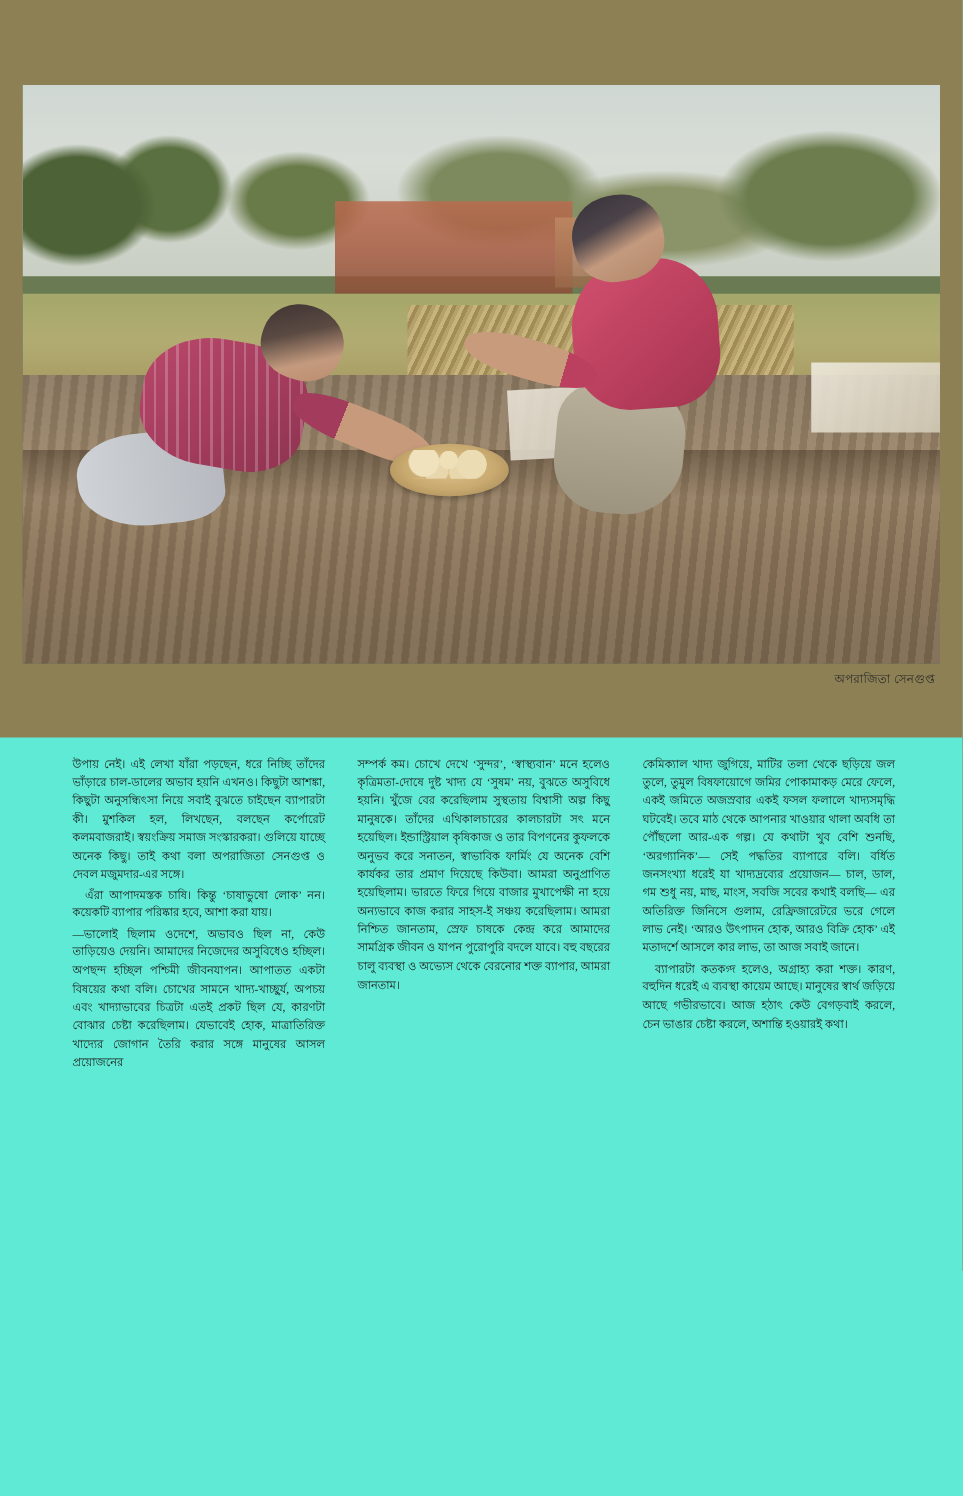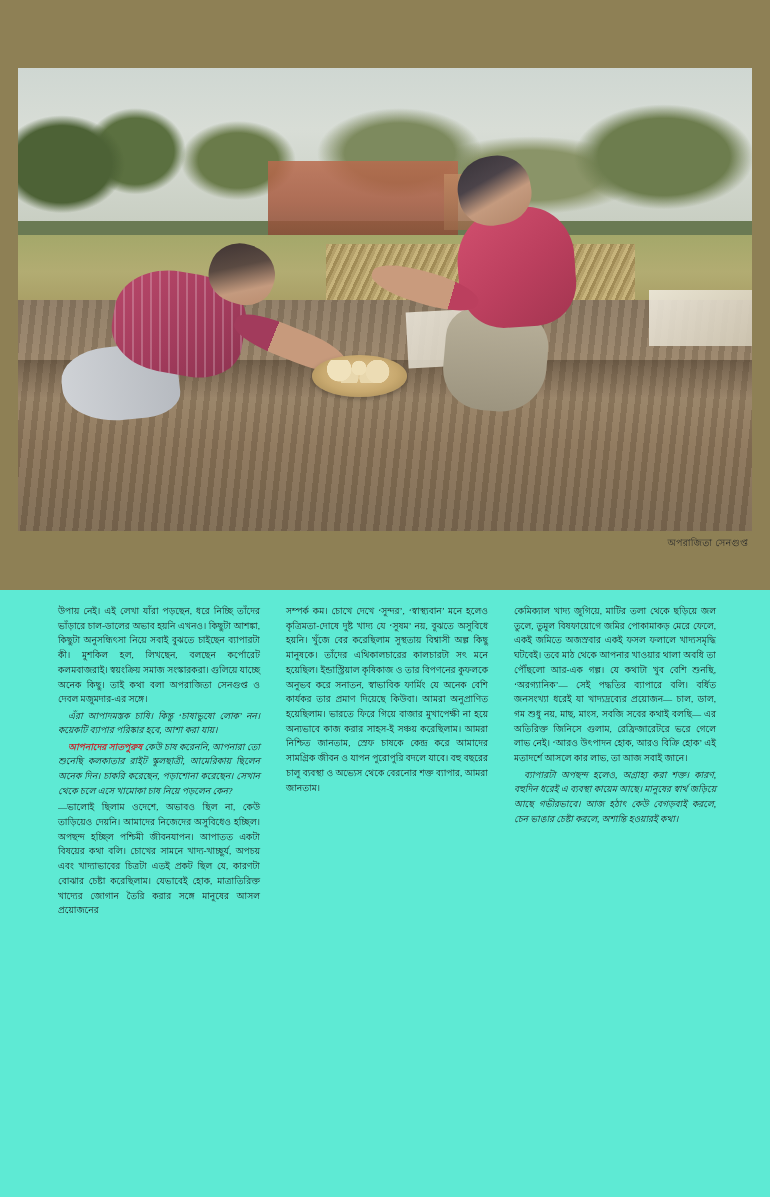--- a/index.html
+++ b/index.html
@@ -208,21 +208,20 @@
     color: #1c1c1c;
     text-align: justify;
     font-family: "Liberation Serif", serif;
   }
   .col p {
     margin: 0 0 0.18em 0;
     text-indent: 0;
   }
   .col p.indent {
     text-indent: 10px;
-    font-style: italic;
   }
   .q {
     color: #c1272d;
     font-weight: bold;
   }
   .folio {
     position: absolute;
     right: 26px;
     bottom: 16px;
     font-size: 10px;
@@ -264,30 +263,29 @@
     </div>
     <div class="photo-credit">অপরাজিতা সেনগুপ্ত</div>
   </div>
 
   <div class="text-area">
     <div class="columns">
 
       <div class="col">
         <p>উপায় নেই। এই লেখা যাঁরা পড়ছেন, ধরে নিচ্ছি তাঁদের ভাঁড়ারে চাল-ডালের অভাব হয়নি এখনও। কিছুটা আশঙ্কা, কিছুটা অনুসন্ধিৎসা নিয়ে সবাই বুঝতে চাইছেন ব্যাপারটা কী। মুশকিল হল, লিখছেন, বলছেন কর্পোরেট কলমবাজরাই। স্বয়ংক্রিয় সমাজ সংস্কারকরা। গুলিয়ে যাচ্ছে অনেক কিছু। তাই কথা বলা অপরাজিতা সেনগুপ্ত ও দেবল মজুমদার-এর সঙ্গে।</p>
         <p class="indent">এঁরা আপাদমস্তক চাষি। কিন্তু ‘চাষাভুষো লোক’ নন। কয়েকটি ব্যাপার পরিষ্কার হবে, আশা করা যায়।</p>
-        <p class="indent"><span class="q">আপনাদের সাতপুরুষ</span><span> কেউ চাষ করেননি, আপনারা তো শুনেছি কলকাতার রাইট স্কুলছাত্রী, আমেরিকায় ছিলেন অনেক দিন। চাকরি করেছেন, পড়াশোনা করেছেন। সেখান থেকে চলে এসে খামোকা চাষ নিয়ে পড়লেন কেন?</span></p>
         <p>—ভালোই ছিলাম ওদেশে, অভাবও ছিল না, কেউ তাড়িয়েও দেয়নি। আমাদের নিজেদের অসুবিধেও হচ্ছিল। অপছন্দ হচ্ছিল পশ্চিমী জীবনযাপন। আপাতত একটা বিষয়ের কথা বলি। চোখের সামনে খাদ্য-খাচ্ছুর্য, অপচয় এবং খাদ্যাভাবের চিত্রটা এতই প্রকট ছিল যে, কারণটা বোঝার চেষ্টা করেছিলাম। যেভাবেই হোক, মাত্রাতিরিক্ত খাদ্যের জোগান তৈরি করার সঙ্গে মানুষের আসল প্রয়োজনের</p>
       </div>
 
       <div class="col">
         <p>সম্পর্ক কম। চোখে দেখে ‘সুন্দর’, ‘স্বাস্থ্যবান’ মনে হলেও কৃত্রিমতা-দোষে দুষ্ট খাদ্য যে ‘সুষম’ নয়, বুঝতে অসুবিধে হয়নি। খুঁজে বের করেছিলাম সুস্থতায় বিশ্বাসী অল্প কিছু মানুষকে। তাঁদের এথিকালচারের কালচারটা সৎ মনে হয়েছিল। ইন্ডাস্ট্রিয়াল কৃষিকাজ ও তার বিপণনের কুফলকে অনুভব করে সনাতন, স্বাভাবিক ফার্মিং যে অনেক বেশি কার্যকর তার প্রমাণ দিয়েছে কিউবা। আমরা অনুপ্রাণিত হয়েছিলাম। ভারতে ফিরে গিয়ে বাজার মুখাপেক্ষী না হয়ে অন্যভাবে কাজ করার সাহস-ই সঞ্চয় করেছিলাম। আমরা নিশ্চিত জানতাম, স্রেফ চাষকে কেন্দ্র করে আমাদের সামগ্রিক জীবন ও যাপন পুরোপুরি বদলে যাবে। বহু বছরের চালু ব্যবস্থা ও অভ্যেস থেকে বেরনোর শক্ত ব্যাপার, আমরা জানতাম।</p>
       </div>
 
       <div class="col">
         <p>কেমিক্যাল খাদ্য জুগিয়ে, মাটির তলা থেকে ছড়িয়ে জল তুলে, তুমুল বিষফায়োগে জমির পোকামাকড় মেরে ফেলে, একই জমিতে অজস্রবার একই ফসল ফলালে খাদ্যসমৃদ্ধি ঘটবেই। তবে মাঠ থেকে আপনার খাওয়ার থালা অবধি তা পৌঁছলো আর-এক গল্প। যে কথাটা খুব বেশি শুনছি, ‘অরগ্যানিক’— সেই পদ্ধতির ব্যাপারে বলি। বর্ধিত জনসংখ্যা ধরেই যা খাদ্যদ্রব্যের প্রয়োজন— চাল, ডাল, গম শুধু নয়, মাছ, মাংস, সবজি সবের কথাই বলছি— এর অতিরিক্ত জিনিসে গুলাম, রেফ্রিজারেটরে ভরে গেলে লাভ নেই। ‘আরও উৎপাদন হোক, আরও বিক্রি হোক’ এই মতাদর্শে আসলে কার লাভ, তা আজ সবাই জানে।</p>
-        <p class="indent">ব্যাপারটা অপছন্দ হলেও, অগ্রাহ্য করা শক্ত। কারণ, বহুদিন ধরেই এ ব্যবস্থা কায়েম আছে। মানুষের স্বার্থ জড়িয়ে আছে গভীরভাবে। আজ হঠাৎ কেউ বেগড়বাই করলে, চেন ভাঙার চেষ্টা করলে, অশান্তি হওয়ারই কথা।</p>
+        <p class="indent">ব্যাপারটা কতকগ্দ হলেও, অগ্রাহ্য করা শক্ত। কারণ, বহুদিন ধরেই এ ব্যবস্থা কায়েম আছে। মানুষের স্বার্থ জড়িয়ে আছে গভীরভাবে। আজ হঠাৎ কেউ বেগড়বাই করলে, চেন ভাঙার চেষ্টা করলে, অশান্তি হওয়ারই কথা।</p>
       </div>
 
     </div>
     <div class="folio">রোববার ২৩</div>
   </div>
 
 </div>
 
 </body></html>

